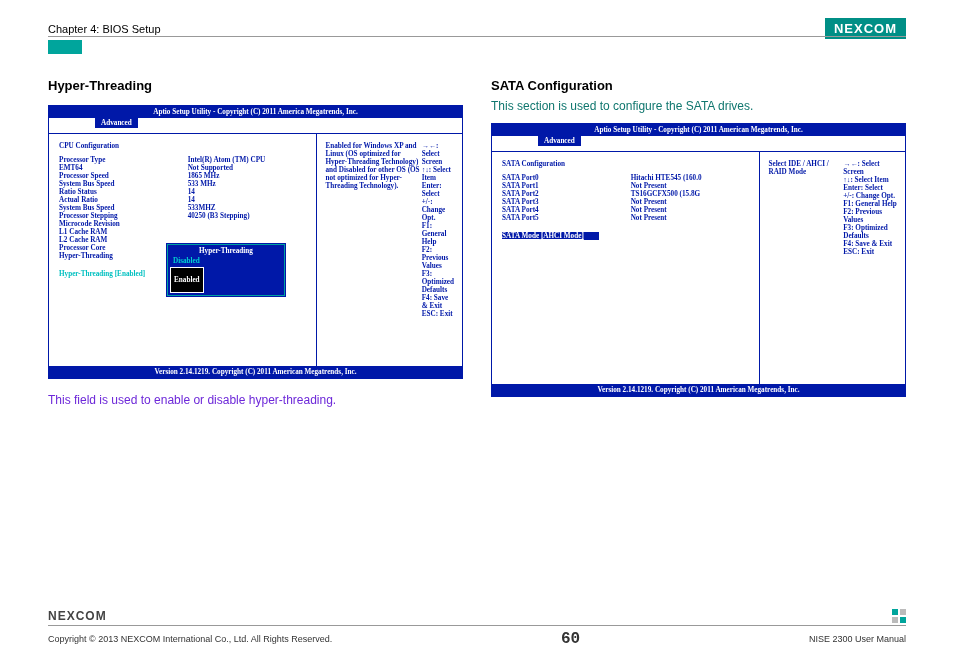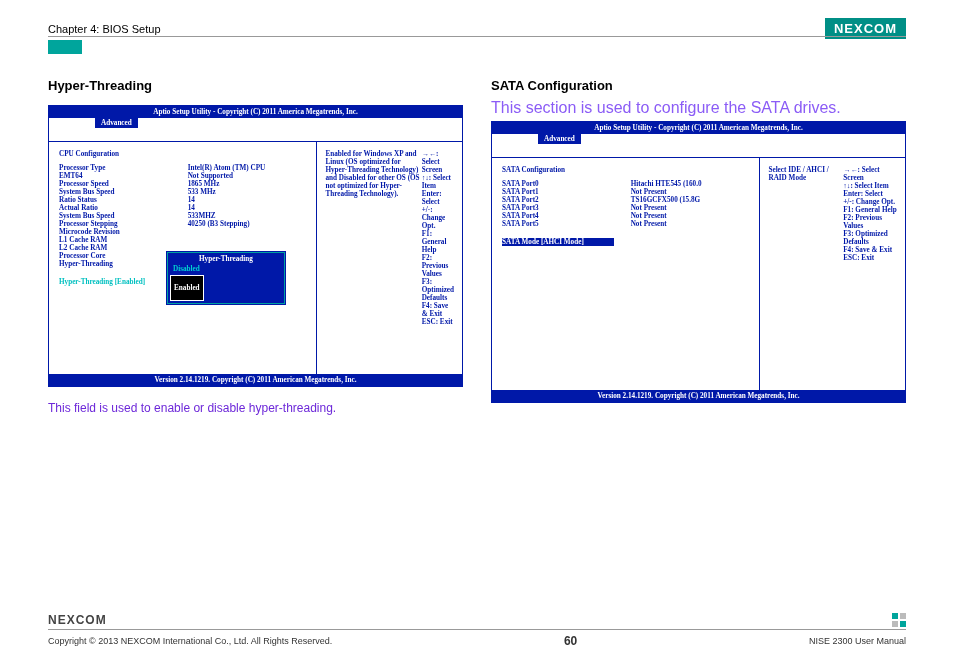--- a/index.html
+++ b/index.html
@@ -32,34 +32,34 @@
   .logo-x { color: #fff; }
   .content {
     position: absolute; top: 78px; left: 48px; right: 48px;
     display: flex; gap: 28px;
   }
   .col { flex: 1; }
   .section-title {
     font-weight: bold; font-size: 13px; margin-bottom: 6px;
   }
   .section-desc {
-    font-size: 16px; margin-bottom: 4px; color: #8b5cf6;
+    font-size: 12px; margin-bottom: 10px; color: #0f766e;
   }
   .bios-box {
     border: 1px solid #0018a8;
     font-family: "Times New Roman", Times, serif;
     font-size: 7.2px;
     font-weight: bold;
     color: #0018a8;
   }
   .bios-top {
     background: #0018a8; color: #fff; text-align: center; padding: 2px 0;
   }
   .bios-tabs {
-    background: #fff; border-bottom: 1px solid #0018a8; height: 24px;
+    background: #fff; border-bottom: 1px solid #0018a8; height: 16px;
     padding-left: 46px;
   }
   .bios-tab {
     background: #0018a8; color: #fff; display: inline-block; padding: 1px 6px;
   }
   .bios-body {
     display: flex; height: 232px;
   }
   .bios-left {
     flex: 0 0 65%;
@@ -263,21 +263,21 @@
             <div class="row">
                 <span class="k">SATA Port4</span>
                 <span class="v">Not Present</span>
               </div>
             <div class="row">
                 <span class="k">SATA Port5</span>
                 <span class="v">Not Present</span>
               </div>
           </div>
           <div style="height:10px"></div>
-          <div class="row" style="color:#fff; background:#0018a8; width:fit-content; padding-right:30px;">
+          <div class="row" style="color:#fff; background:#0018a8; width:fit-content; padding-right:15px;text-decoration:underline;">
             <span class="k" style="flex:0 0 120px">SATA Mode</span>
             <span class="v">[AHCI Mode]</span>
           </div>
         </div>
         <div class="bios-right">
           <div>Select IDE / AHCI / RAID Mode</div>
           <div class="help-list">
             <div>→←: Select Screen</div>
             <div>↑↓: Select Item</div>
             <div>Enter: Select</div>
@@ -296,16 +296,16 @@
 </div>
 
 <div class="footer-bar">
   <div style="display:flex; justify-content:space-between; align-items:flex-end; margin-bottom:2px;">
     <span class="footer-nexcom">NEXCOM</span>
     <span class="page-icon"></span>
   </div>
   <div class="footer-line"></div>
   <div class="footer-row">
     <span>Copyright © 2013 NEXCOM International Co., Ltd. All Rights Reserved.</span>
-    <span style="font-weight:bold; font-size:12px;">60</span>
+    <span style="font-weight:bold; font-size:16px;font-family:Liberation Mono, monospace;">60</span>
     <span>NISE 2300 User Manual</span>
   </div>
 </div>
 
 </body></html>

